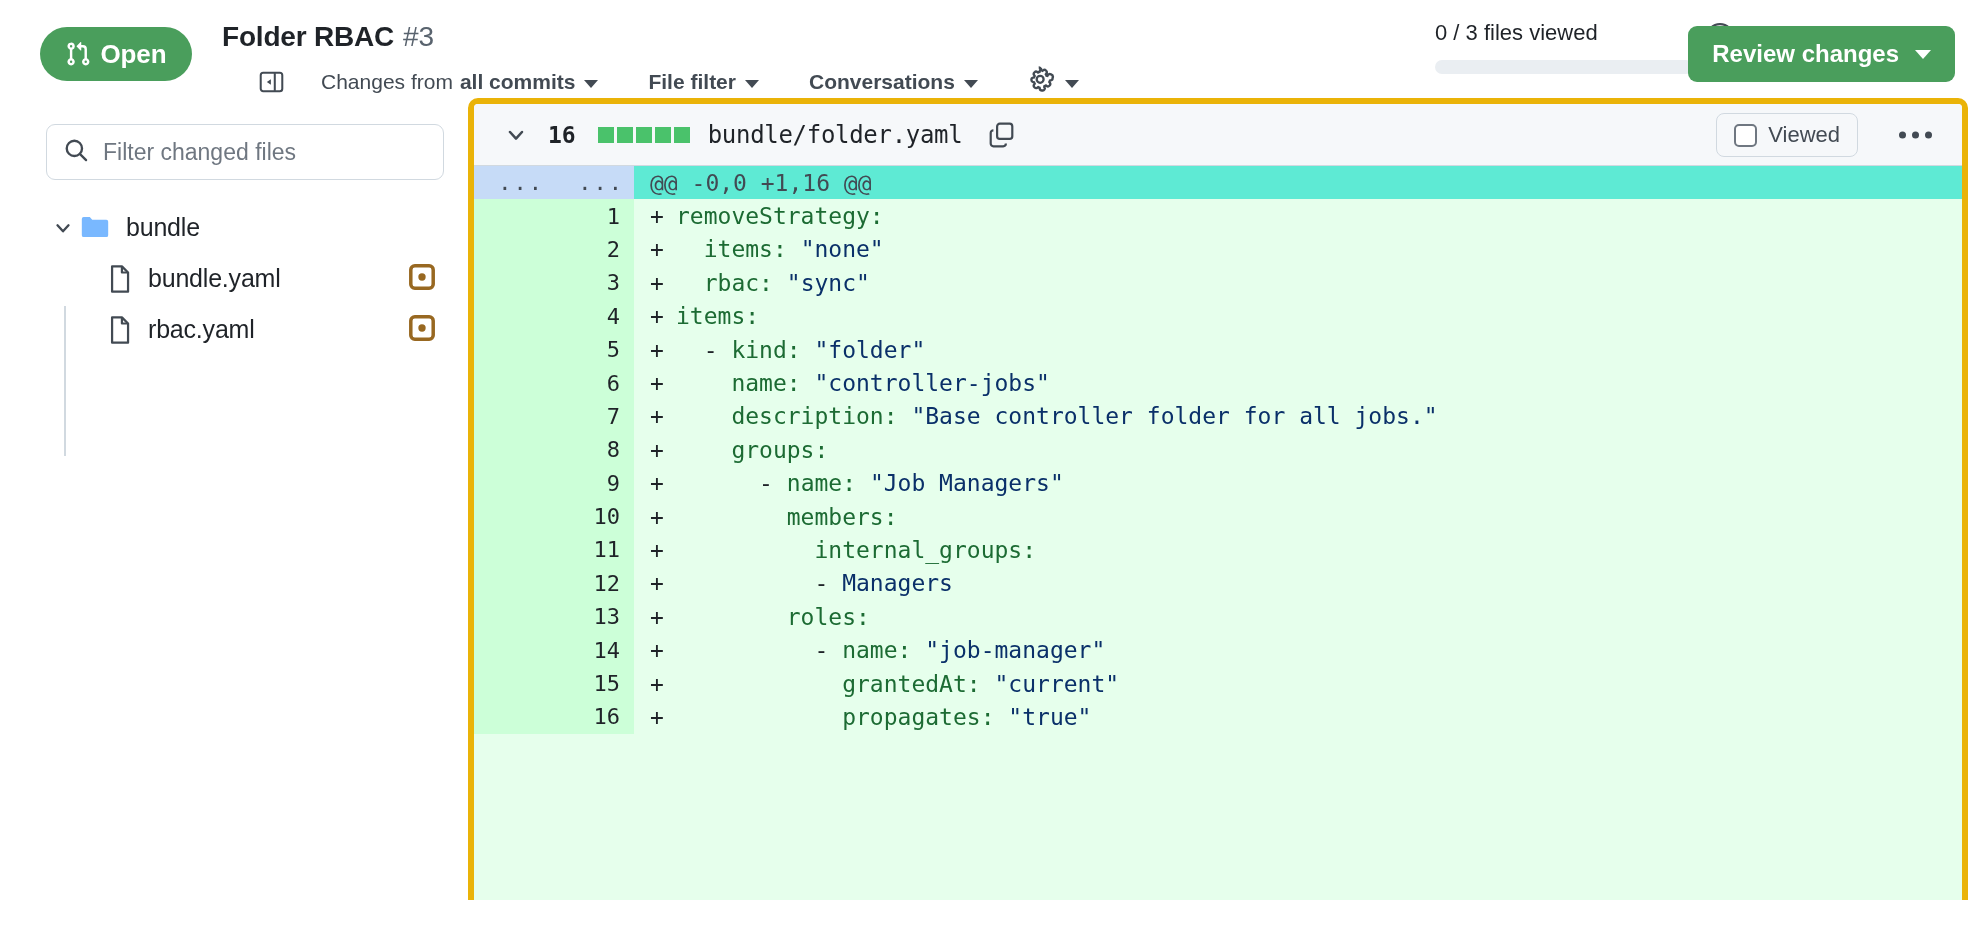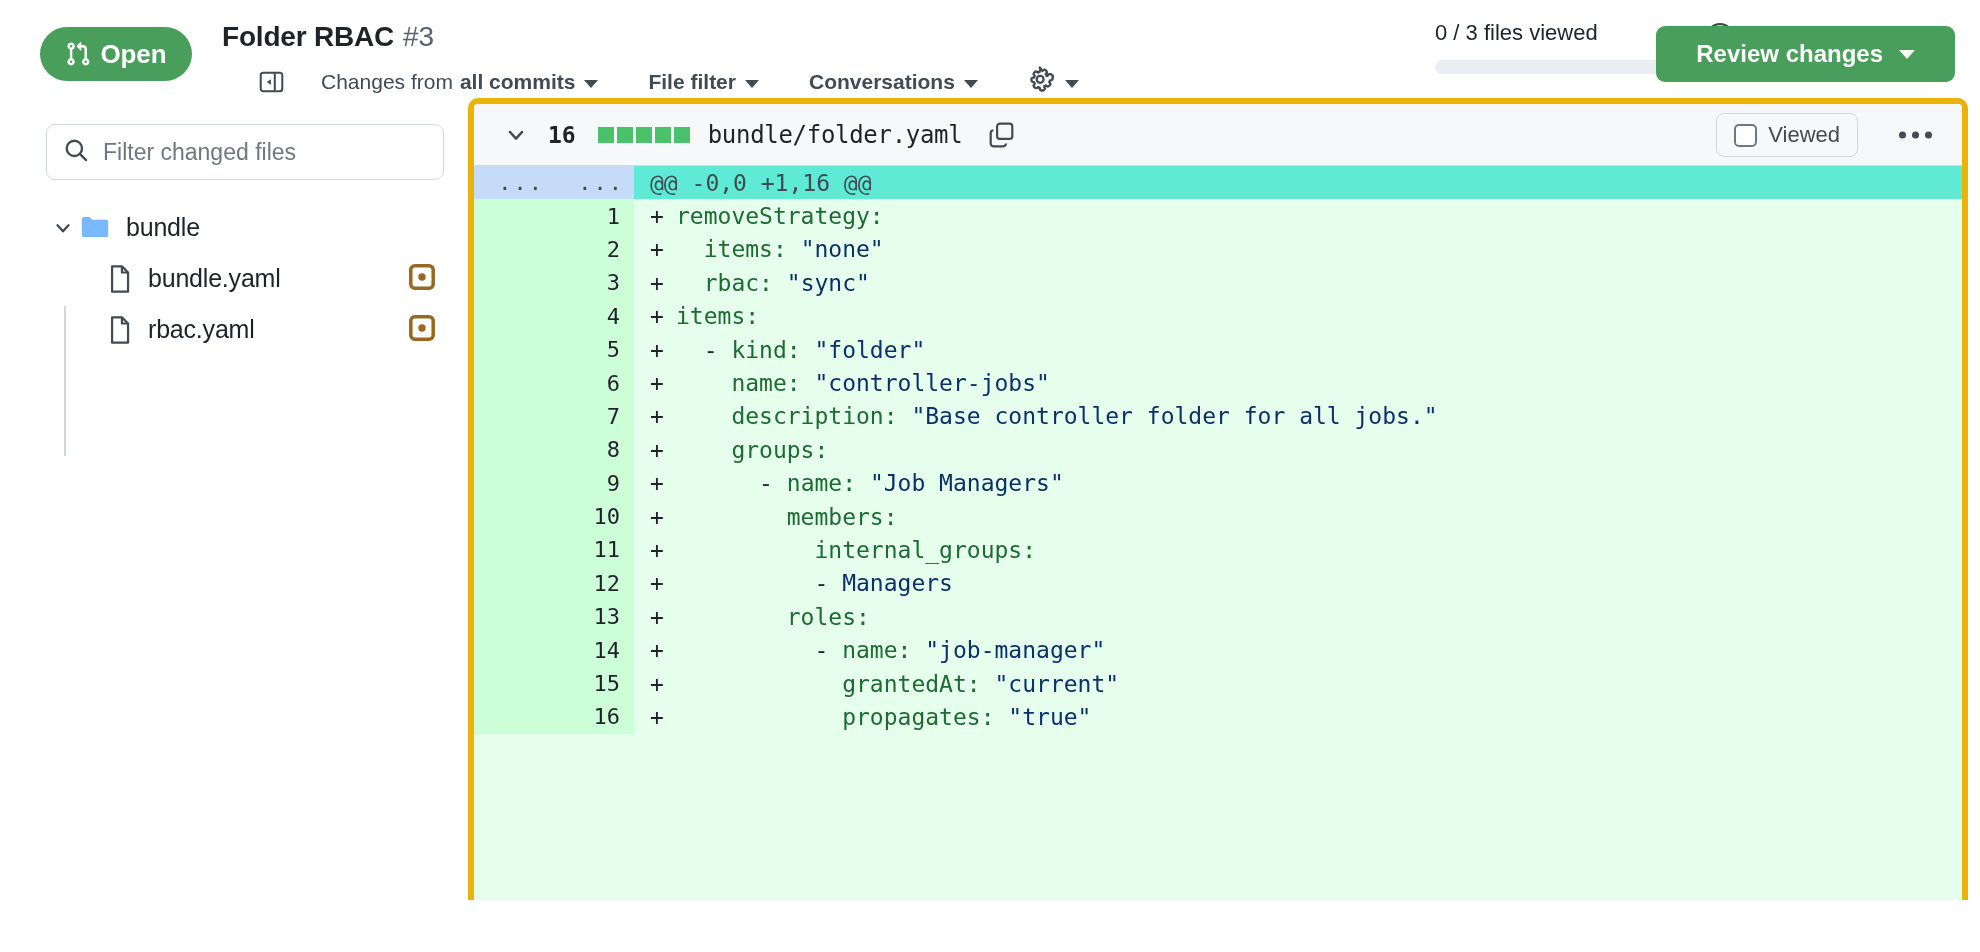--- a/index.html
+++ b/index.html
@@ -69,21 +69,21 @@
   .info-icon { position: absolute; right: 0px; top: 2px; }
   .progress-track {
     position: absolute; left: 0px; top: 40px;
     width: 258px; height: 14px; border-radius: 7px; background: #eaeef2;
     overflow: hidden;
   }
   .progress-fill { height: 100%; width: 0%; background: #4a9e5c; }
 
   .review-btn {
     position: absolute; right: 25px; top: 26px;
-    height: 56px; padding: 0 40px;
+    height: 56px; padding: 0 24px;
     background: #4a9e5c; border-radius: 9px;
     display: flex; align-items: center; gap: 16px;
     color: #fff; font-size: 24px; font-weight: 700; white-space: nowrap;
   }
   .review-btn .caret-w {
     width: 0; height: 0; border-left: 8px solid transparent;
     border-right: 8px solid transparent; border-top: 9px solid #ffffff;
   }
 
   

